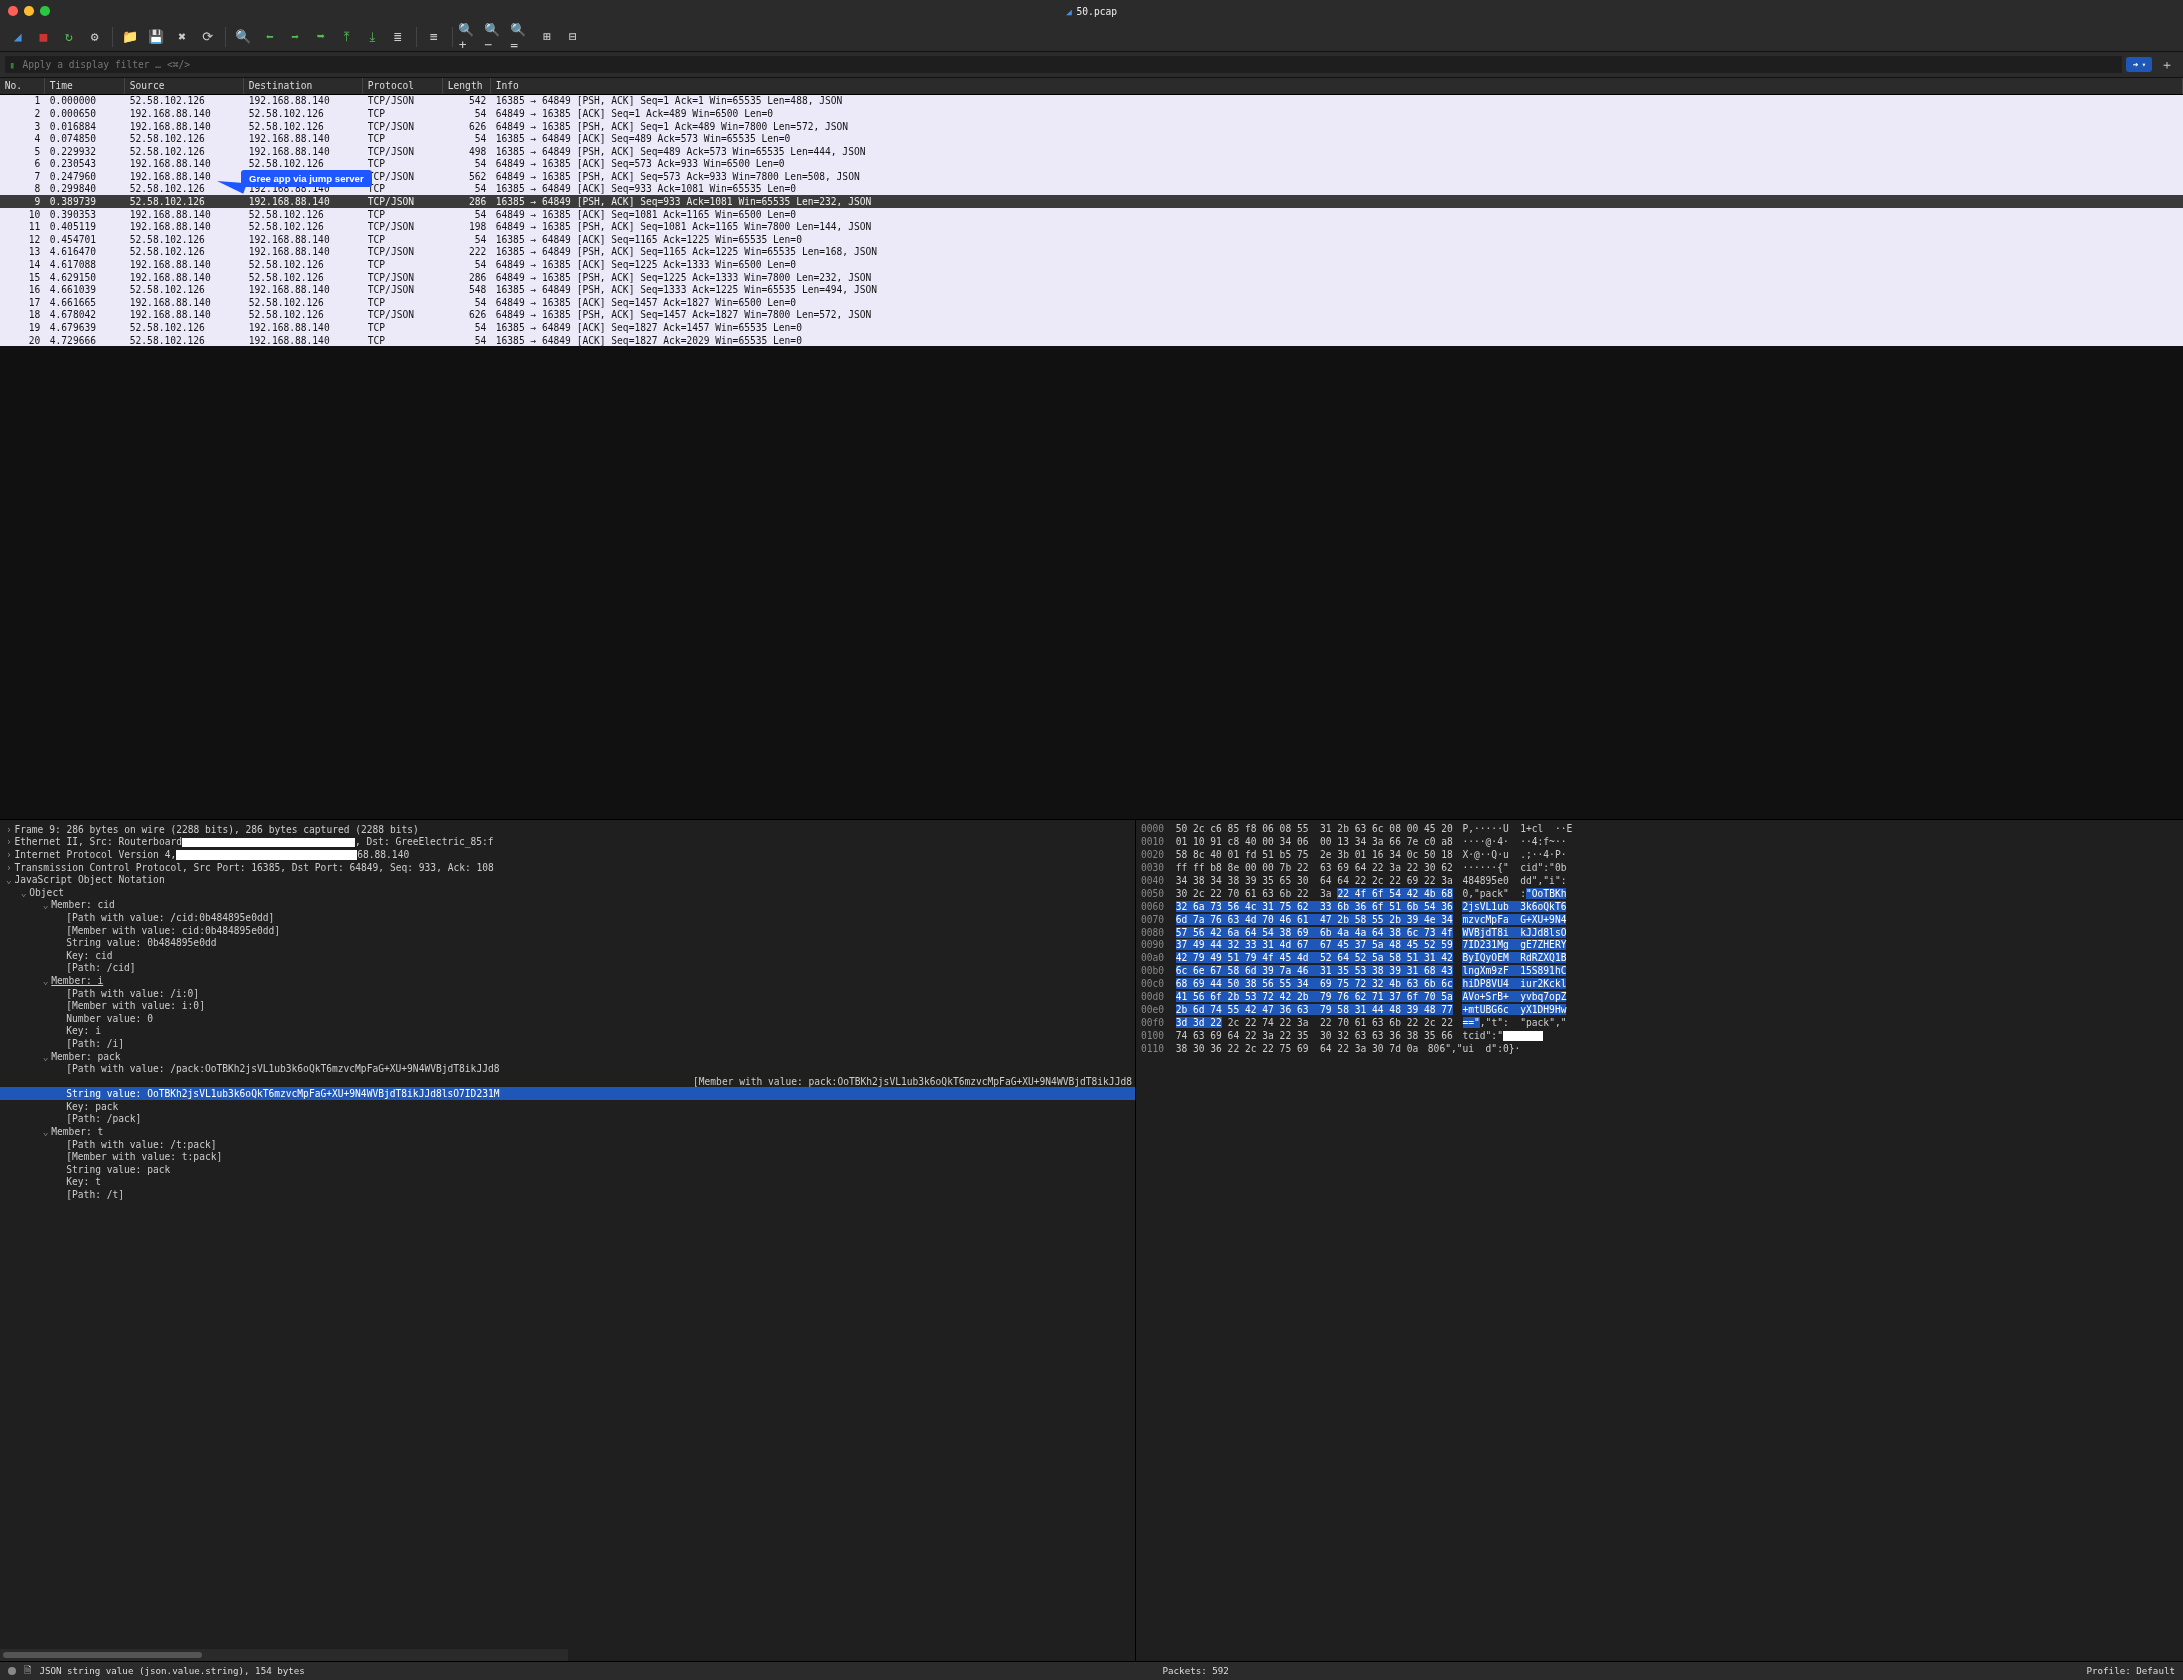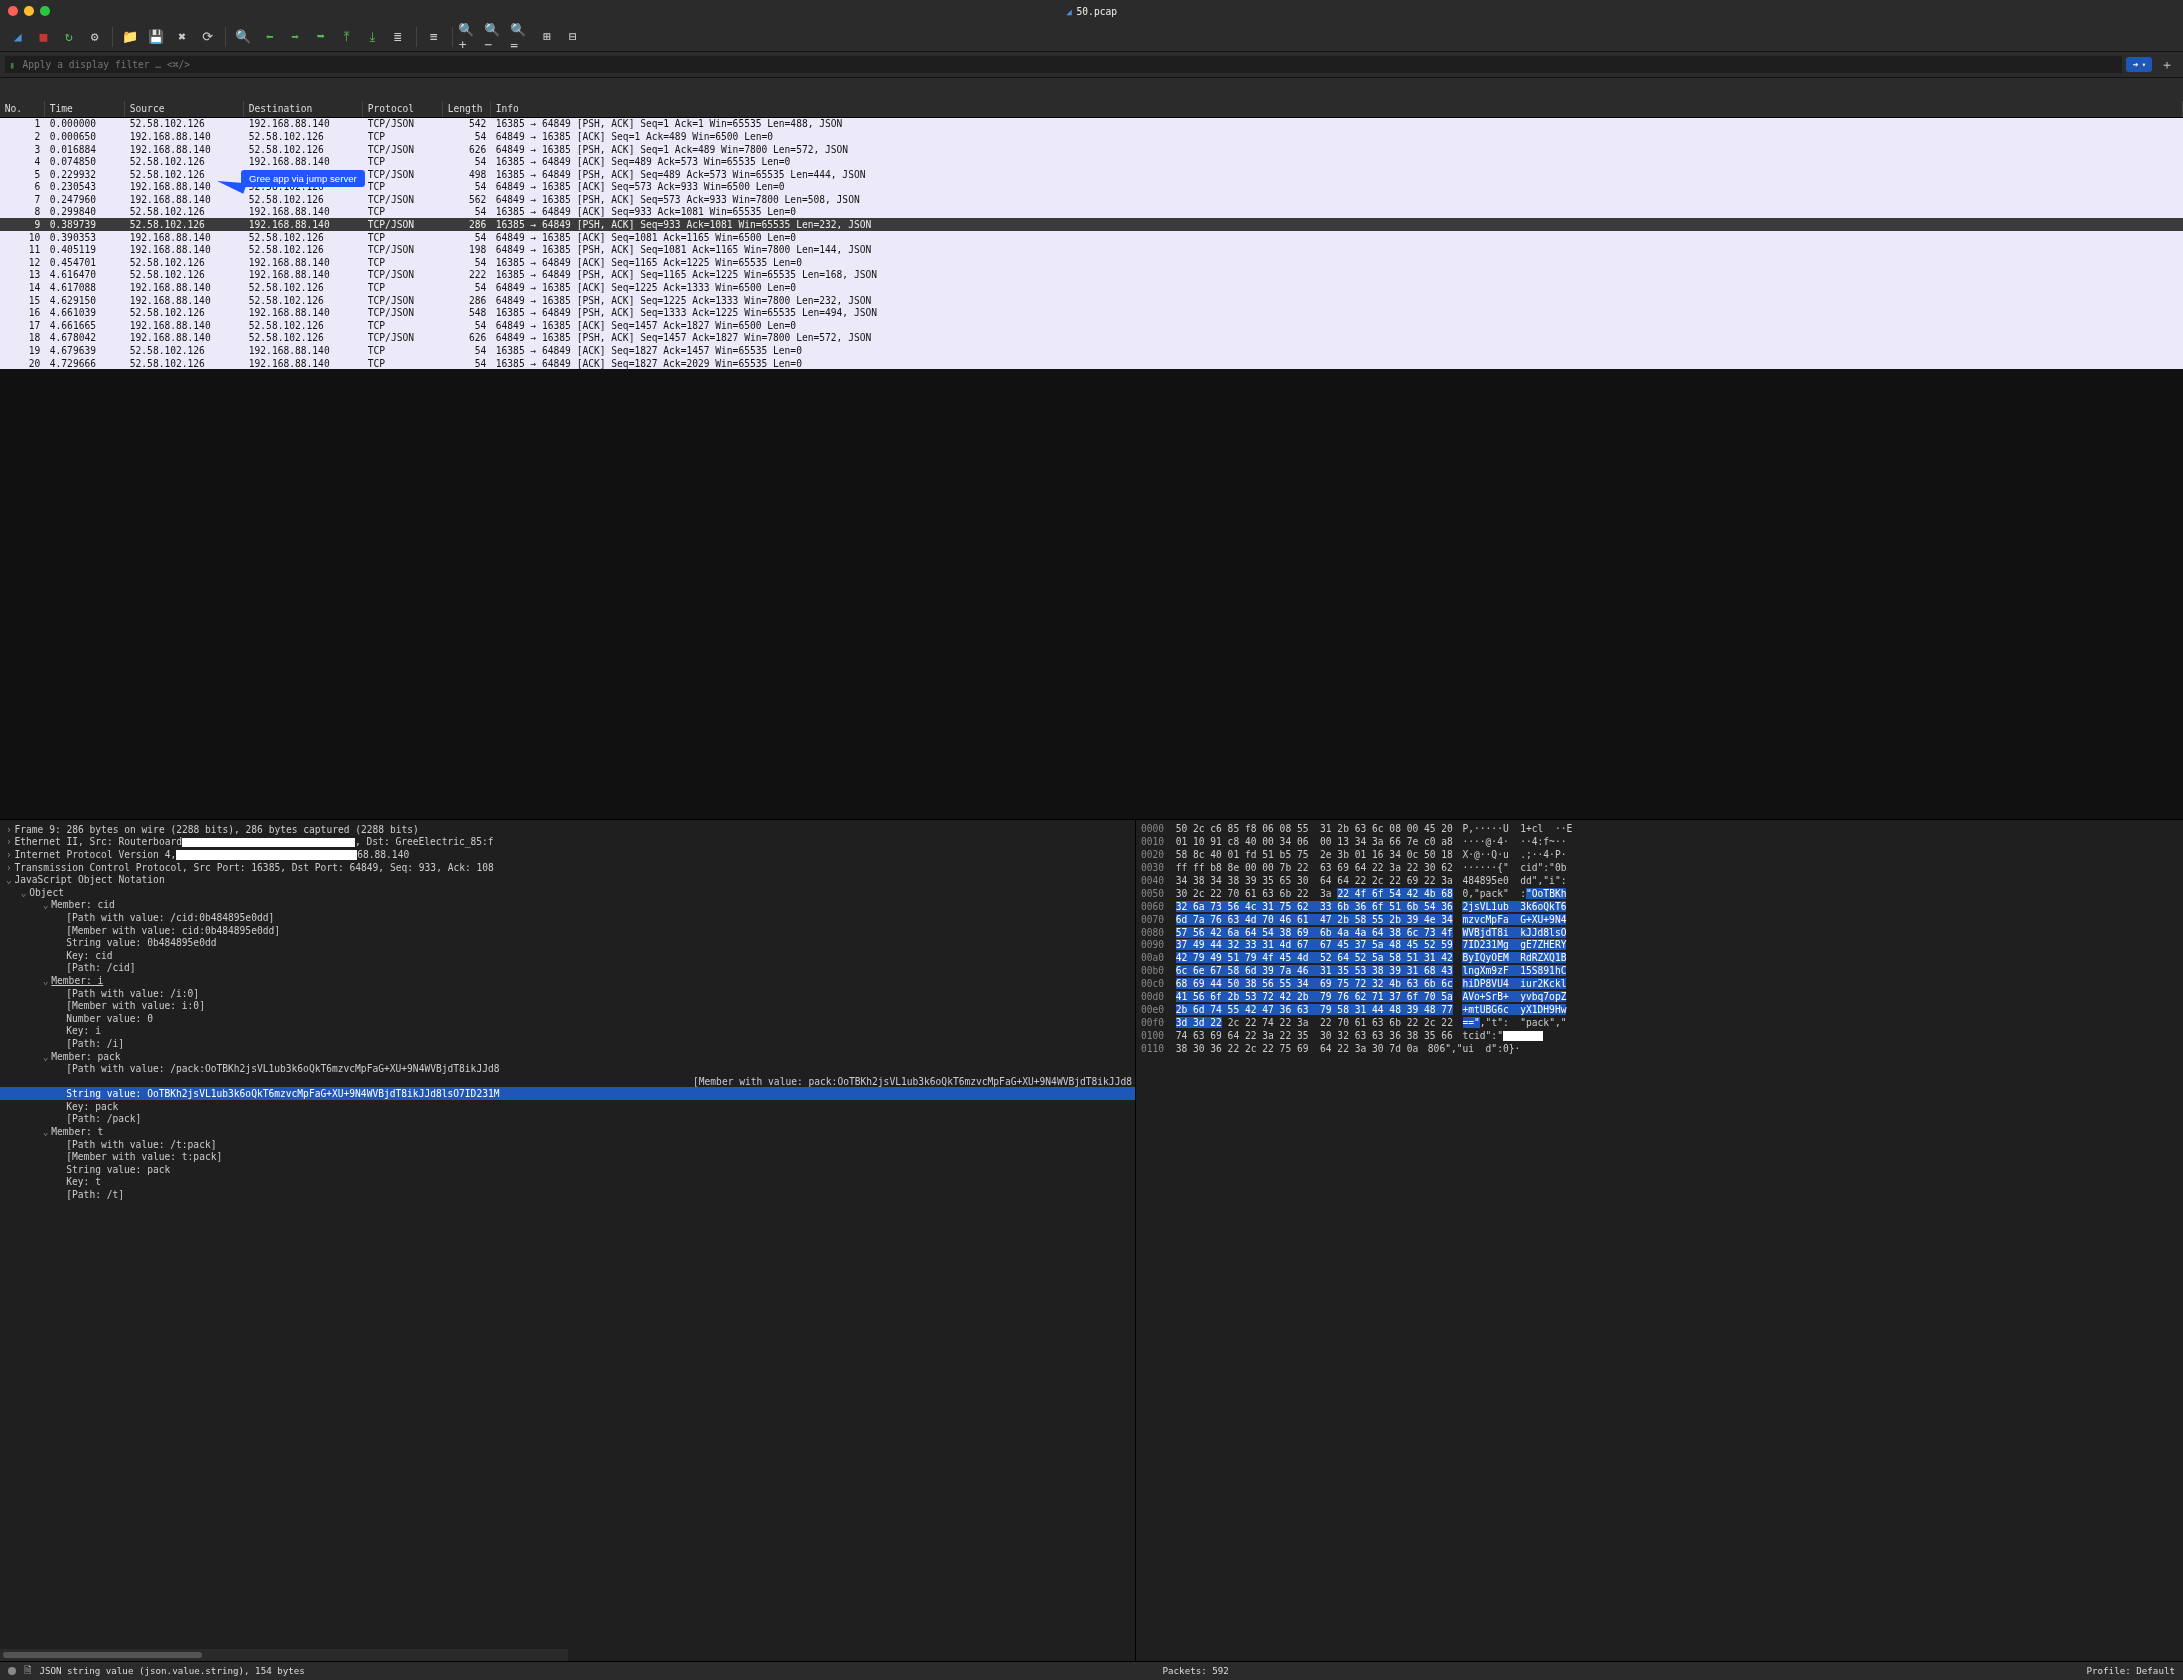--- a/index.html
+++ b/index.html
@@ -114,21 +114,21 @@
     gap: 0;
   }
   .pl-header {
     background: #2b2b2b;
     color: #ddd;
     position: sticky;
     top: 0;
     font-size: 9.6px;
     border-bottom: 0.8px solid #000;
   }
-  .pl-header > div { padding: 2.4px 4.8px; border-right: 0.8px solid #444; white-space: nowrap; overflow: hidden; margin-top: 23px;}
+  .pl-header > div { padding: 2.4px 4.8px; border-right: 0.8px solid #444; white-space: nowrap; overflow: hidden;}
   .pl-row {
     color: #121212;
     background: #eceaf9;
     font-family: "Menlo", monospace;
     font-size: 9.6px;
   }
   .pl-row > div { padding: 0.8px 4.8px; white-space: nowrap; overflow: hidden; }
   .pl-row.selected { background: #3b3b3b !important; color: #eee; }
   .pl-num { text-align: right; }
 
@@ -202,21 +202,21 @@
   .annotation-wrap {
     position: absolute;
     pointer-events: none;
     z-index: 50;
   }
   .annotation-label {
     background: #1e57ff;
     color: #fff;
     font-family: -apple-system, sans-serif;
     font-size: 9.6px;
-    font-weight: 400;
+    font-weight: 700;
     padding: 3.2px 8px;
     border-radius: 3.2px;
     white-space: nowrap;
   }
   .annotation-arrow {
     width: 0; height: 0;
     border-right: 29px solid #1e57ff;
     border-top: 8px solid transparent;
     border-bottom: 3.2px solid transparent;
     position: absolute;

